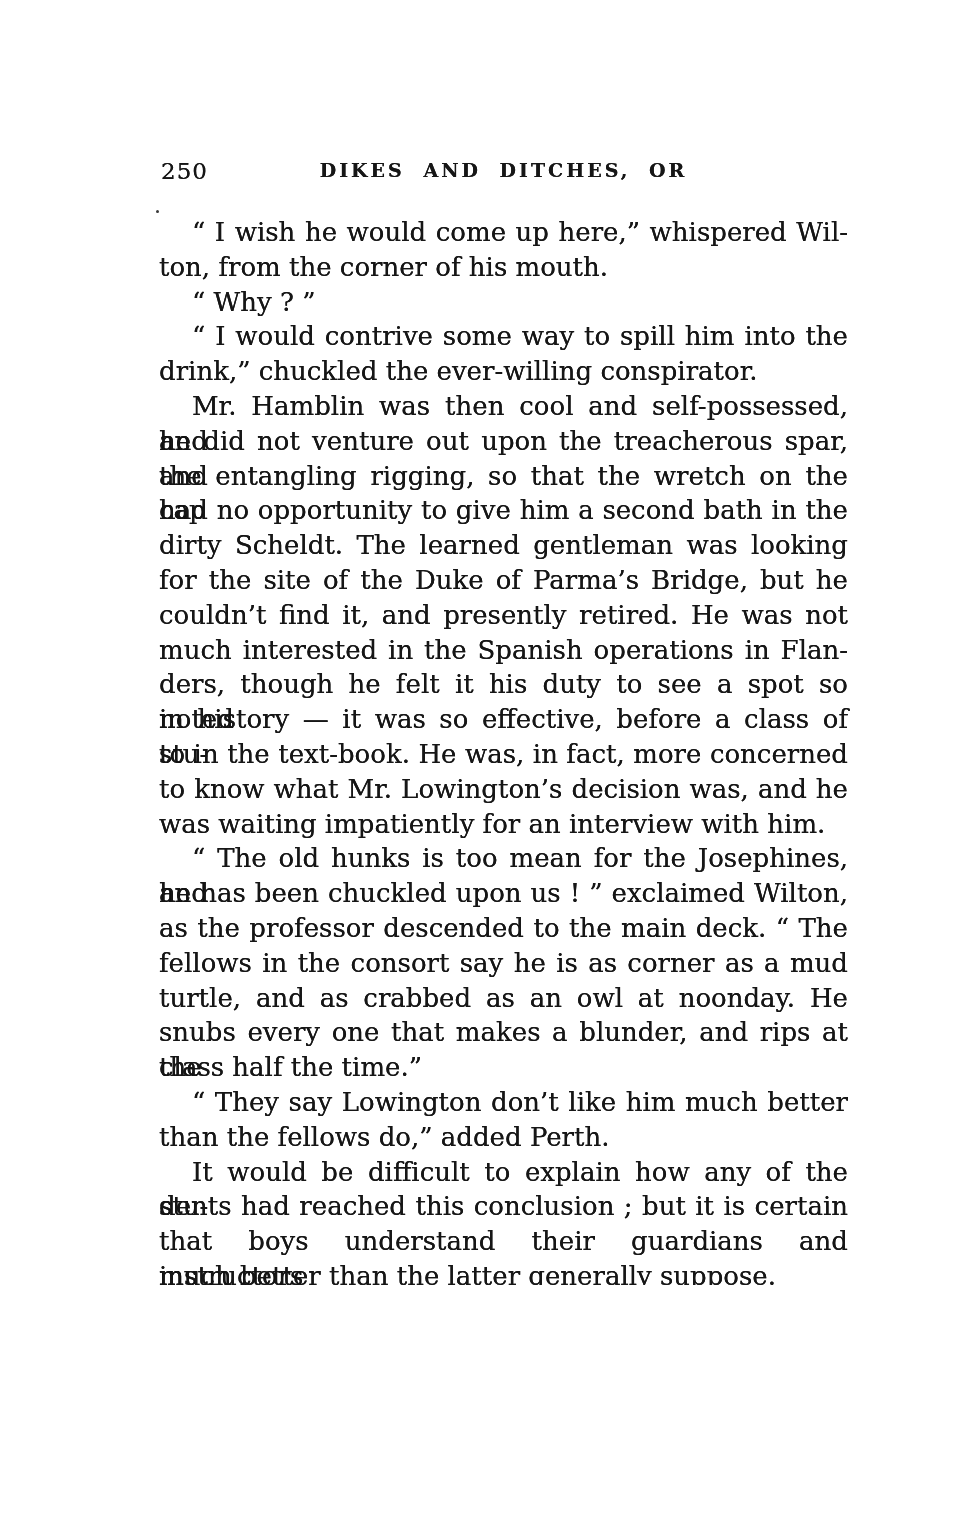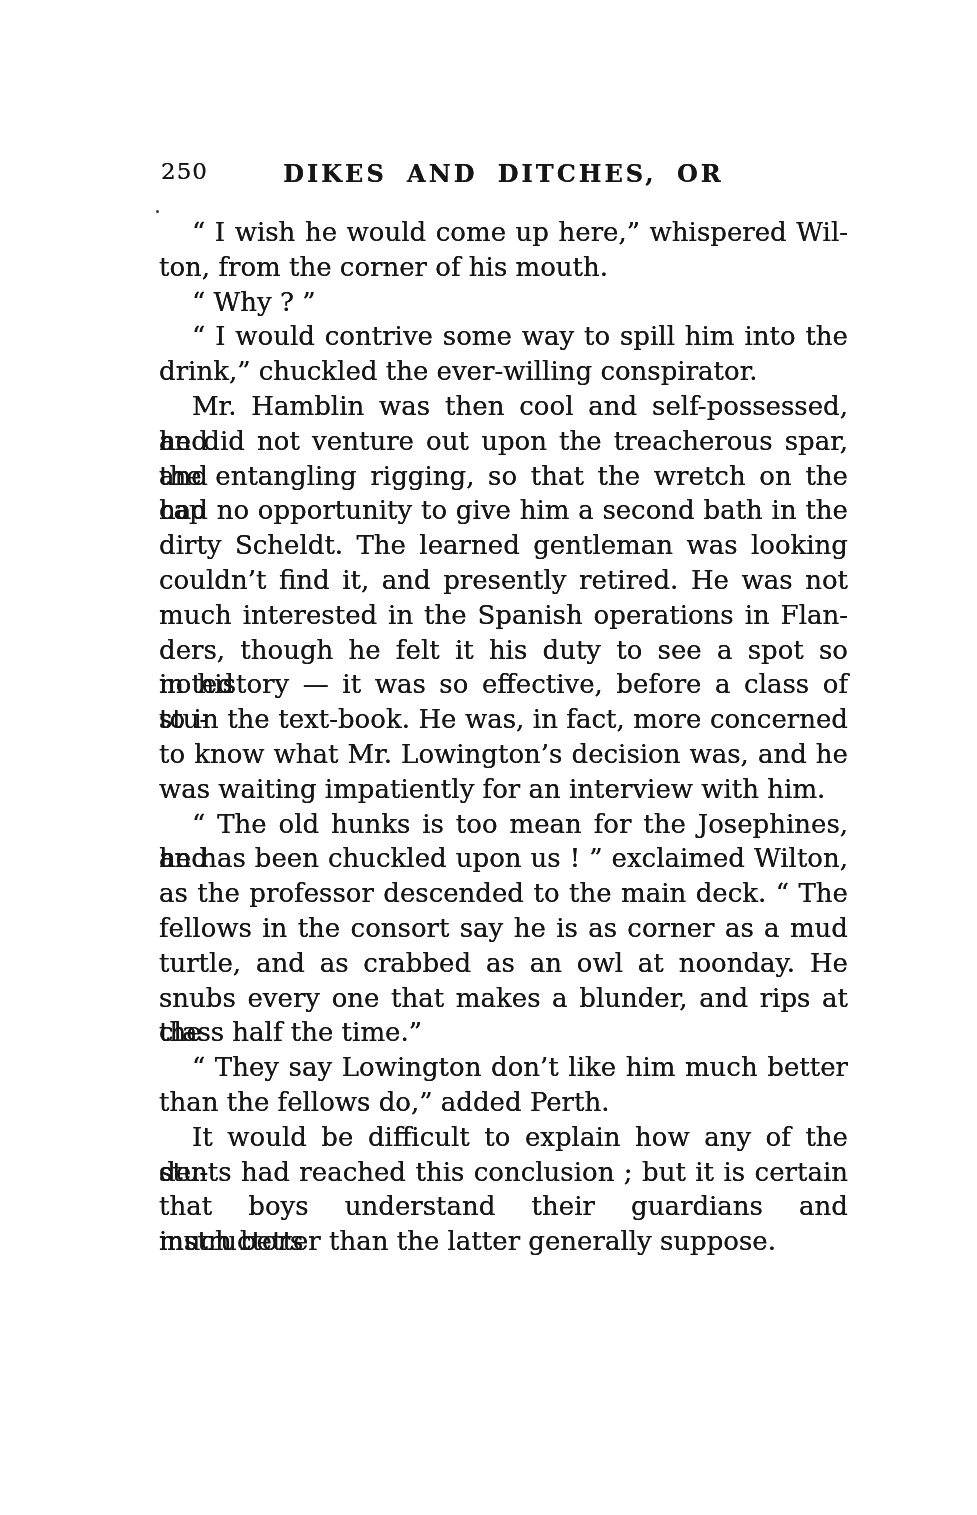--- a/index.html
+++ b/index.html
@@ -31,21 +31,21 @@
     position: absolute;
     left: 2px;
     top: 0;
     font-size: 23px;
     letter-spacing: 1px;
     text-shadow: 0 0 0.5px rgba(0,0,0,0.85);
   }
   .head-title {
     display: block;
     text-align: center;
-    font-size: 24px;
+    font-size: 19px;
     font-weight: bold;
     letter-spacing: 3px;
     word-spacing: 9px;
     padding-top: 1px;
     text-shadow: 0 0 0.4px rgba(0,0,0,0.8);
   }
   .body-text {
     position: absolute;
     left: 159px;
     top: 215px;
@@ -114,20 +114,21 @@
       <div class="line indent">“ I wish he would come up here,” whispered Wil-</div>
       <div class="line end">ton, from the corner of his mouth.</div>
       <div class="line indent end">“ Why ? ”</div>
       <div class="line indent">“ I would contrive some way to spill him into the</div>
       <div class="line end">drink,” chuckled the ever-willing conspirator.</div>
       <div class="line indent">Mr. Hamblin was then cool and self-possessed, and</div>
       <div class="line">he did not venture out upon the treacherous spar, and</div>
       <div class="line">the entangling rigging, so that the wretch on the cap</div>
       <div class="line">had no opportunity to give him a second bath in the</div>
       <div class="line">dirty Scheldt. The learned gentleman was looking</div>
+      <div class="line">for the site of the Duke of Parma’s Bridge, but he</div>
       <div class="line">couldn’t find it, and presently retired. He was not</div>
       <div class="line">much interested in the Spanish operations in Flan-</div>
       <div class="line">ders, though he felt it his duty to see a spot so noted</div>
       <div class="line">in history — it was so effective, before a class of stu-</div>
       <div class="line">to in the text-book. He was, in fact, more concerned</div>
       <div class="line">to know what Mr. Lowington’s decision was, and he</div>
       <div class="line end">was waiting impatiently for an interview with him.</div>
       <div class="line indent">“ The old hunks is too mean for the Josephines, and</div>
       <div class="line">he has been chuckled upon us ! ” exclaimed Wilton,</div>
       <div class="line">as the professor descended to the main deck. “ The</div>

